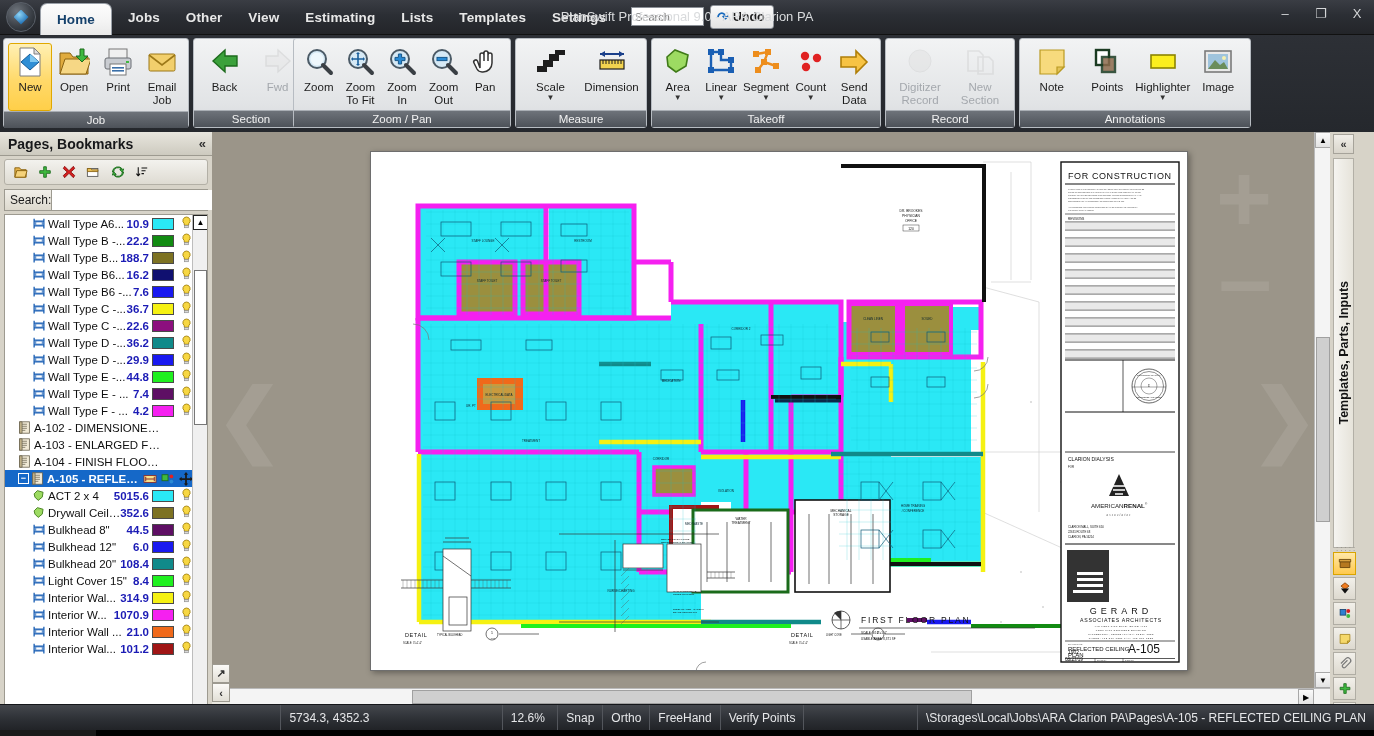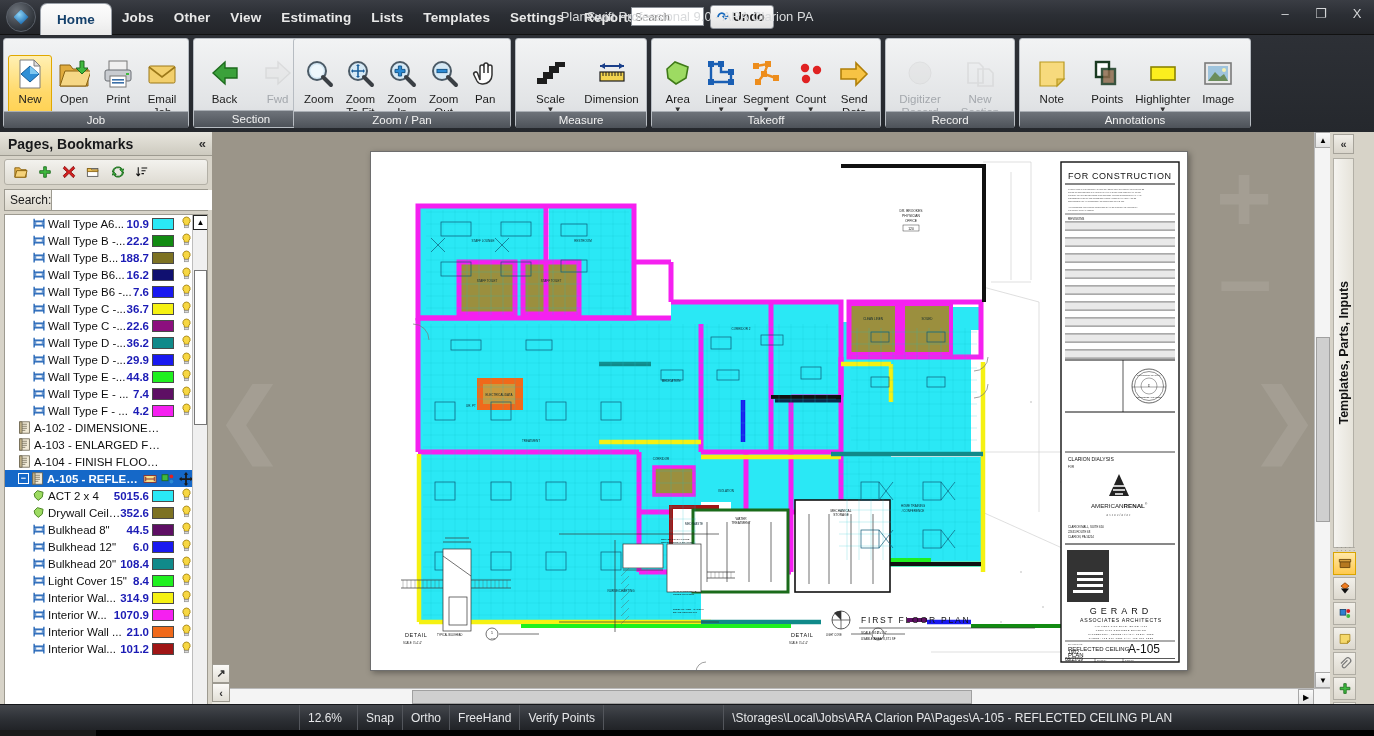--- a/index.html
+++ b/index.html
@@ -23,21 +23,21 @@
     position:absolute; left:6px; top:2px; width:30px; height:30px; border-radius:50%;
     background: radial-gradient(circle at 35% 30%, #6f757d 0%, #3b4047 55%, #1b1e22 100%);
     border:1px solid #5a6069;
     display:flex; align-items:center; justify-content:center;
   }
   .orb .inner {
     width:15px;height:15px;
     background: radial-gradient(circle at 35% 30%, #8fd4f5 0%, #2a7bbd 60%, #0b3c63 100%);
     clip-path: polygon(50% 0%, 100% 50%, 50% 100%, 0% 50%);
   }
-  .menu { position:absolute; left:40px; top:0; height:35px; display:flex; align-items:stretch; }
+  .menu { position:absolute; left:40px; top:0; height:35px; display:flex; align-items:stretch;gap:6px; }
   .menu-item {
     display:flex; align-items:center; padding:0 10px; height:35px;
     color:#e8e8e8; font-size:13.5px; font-weight:bold; letter-spacing:.1px; cursor:default;
     white-space:nowrap;
   }
   .menu-item.active {
     background: linear-gradient(180deg,#fdfdfd 0%, #f3f3f3 60%, #e9e9e9 100%);
     color:#14406b;
     border-radius:7px 7px 0 0;
     border:1px solid #9aa0a8; border-bottom:none;
@@ -68,21 +68,21 @@
   .ribbon {
     position:absolute; left:0; top:35px; width:1374px; height:97px;
     background: linear-gradient(180deg,#2d3036 0%,#25282d 100%);
   }
   .rgroup {
     position:absolute; top:3px; height:90px;
     background: linear-gradient(180deg,#f2f3f4 0%, #e2e4e6 72%, #d8dade 100%);
     border:1px solid #b7bcc2; border-radius:3px;
     display:flex; flex-direction:column; justify-content:space-between;
   }
-  .rgroup .btns { display:flex; align-items:flex-start; padding:16px 4px 0 4px; height:72px; }
+  .rgroup .btns { display:flex; align-items:flex-start; padding:4px 4px 0 4px; height:72px; }
   .rgroup .gname {
     height:17px; line-height:17px; text-align:center; font-size:11.5px; color:#f2f2f2;
     background: linear-gradient(180deg,#6e737a 0%, #4d5259 100%);
     border-top:1px solid #a9aeb4;
   }
   .rbtn {
     width:50px; display:flex; flex-direction:column; align-items:center;
     padding-top:3px; cursor:default;
   }
   .rbtn .lbl { font-size:11.5px; color:#1c1c1c; text-align:center; line-height:12.5px; margin-top:3px; }
@@ -1416,20 +1416,21 @@
       <div class="it">
         <svg width="12" height="8" viewBox="0 0 12 8">
             <path d="M2 2 L6 6 L10 2 Z" fill="#333"></path>
           </svg>
       </div>
     </div>
   </div>
 
   <div class="statusbar">
     <div style="width:300px;height:26px;border-right:1px solid #53565c;"></div>
+    <div class="sb-cell" style="width:235px;">5734.3, 4352.3</div>
     <div class="sb-cell" style="width:58px;">12.6%</div>
     <div class="sb-cell">Snap</div>
     <div class="sb-cell">Ortho</div>
     <div class="sb-cell">FreeHand</div>
     <div class="sb-cell">Verify Points</div>
     <div class="sb-cell" style="width:120px;"></div>
     <div class="sb-cell" style="border-right:none;">\Storages\Local\Jobs\ARA Clarion PA\Pages\A-105 - REFLECTED CEILING PLAN</div>
   </div>
   <div class="bottomblack"></div>
   <div class="tray-chip"></div>

